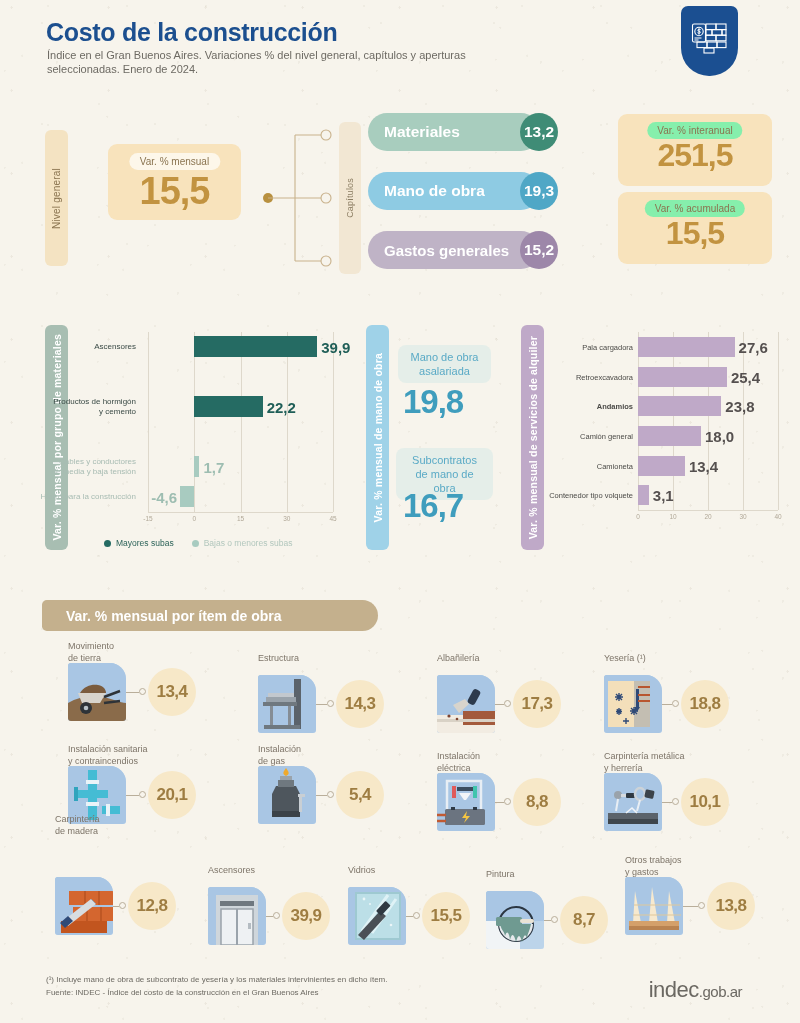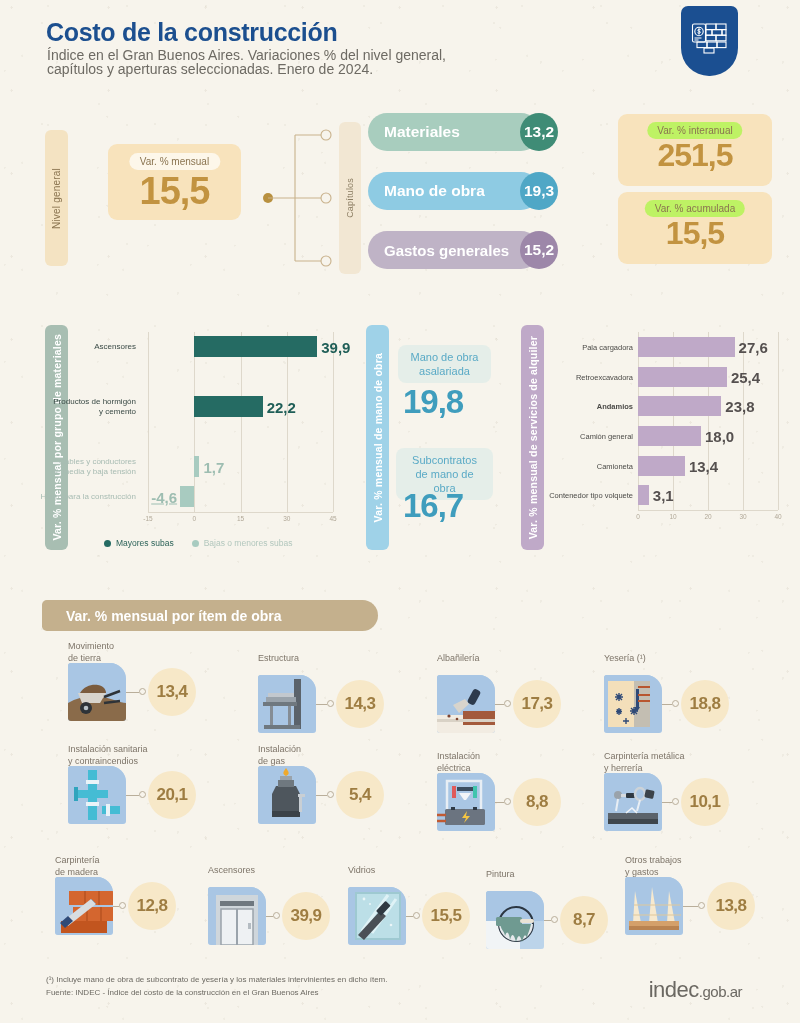--- a/index.html
+++ b/index.html
@@ -29,21 +29,21 @@
   .layer { position:relative; z-index:1; }
 
   
   #header { position:absolute; left:0; top:0; width:800px; height:100px; }
   #title {
     position:absolute; left:46px; top:18px;
     font-size:25px; font-weight:bold; color:#1c4f8f; letter-spacing:-.3px;
   }
   #subtitle {
     position:absolute; left:47px; top:48px; width:420px;
-    font-size:14px; line-height:14px; color:#6d6a63;
+    font-size:11px; line-height:14px; color:#6d6a63;
   }
   #indec-badge {
     position:absolute; left:681px; top:6px; width:57px; height:70px;
     background:#1b4f91; border-radius:7px 7px 28px 28px;
   }
   #indec-badge svg { position:absolute; left:10px; top:12px; }
 
   
   .vtab {
     position:absolute; border-radius:6px;
@@ -99,21 +99,21 @@
   #cap-2 .cap-bar { width:172px; background:#bfb3c6; }
   #cap-2 .cap-circle { left:152px; background:#9d87a9; }
   #cap-2 .cap-label { font-size:15px; }
 
   
   .var-card { position:absolute; background:#f8e3bc; border-radius:9px; }
   #card-inter { left:618px; top:114px; width:154px; height:72px; }
   #card-acum  { left:618px; top:192px; width:154px; height:72px; }
   .var-pill {
     position:absolute; left:50%; transform:translateX(-50%); top:8px;
-    background:#bef264; border-radius:10px; padding:3px 10px;
+    background:#86efac; border-radius:10px; padding:3px 10px;
     font-size:10px; color:#8a7450; white-space:nowrap;text-align:right;
   }
   .var-val {
     position:absolute; left:50%; transform:translateX(-50%); top:23px;
     font-size:32px; font-weight:bold; color:#c29340; letter-spacing:-1px;
   }
 
   
   #tab-materiales { left:45px; top:325px; width:23px; height:225px; background:#a8beb2; }
   #tab-materiales span { color:#ffffff; font-weight:bold; font-size:10.5px; }
@@ -320,21 +320,21 @@
       <div class="mat-val" style="left: 188.7px;">22,2</div>
     </div>
     <div class="mat-row neg" style="left: 0px; top: 120px; width: 280px;">
       <div class="mat-name" style="right: 222px;">Cables y conductores<br>de media y baja tensión</div>
       <div class="mat-bar" style="left: 116.25px; width: 5.24167px;"></div>
       <div class="mat-val" style="left: 125.492px;">1,7</div>
     </div>
     <div class="mat-row neg" style="left: 0px; top: 150px; width: 280px;">
       <div class="mat-name" style="right: 222px;">Hierro para la construcción</div>
       <div class="mat-bar" style="left: 102.067px; width: 14.1833px;"></div>
-      <div class="mat-val" style="right: 180.933px; text-decoration: underline;">-4,6</div>
+      <div class="mat-val" style="right: 180.933px;">-4,6</div>
     </div>
   </div>
 <div id="mat-legend" class="layer">
     <div class="leg">
       <span class="leg-dot" style="background:#256b63"></span>
       <span style="color: rgb(43, 98, 88);">Mayores subas</span>
     </div>
     <div class="leg">
       <span class="leg-dot" style="background:#a8cbc0"></span>
       <span style="color: rgb(178, 199, 189);">Bajas o menores subas</span>
@@ -562,21 +562,21 @@
         <path d="M14 26l-2 12M36 27l-3 11" stroke="#e8eef4" stroke-width="2"></path>
         <path d="M22 40l6-5 5 5" fill="none" stroke="#f0f4f8" stroke-width="1.6"></path>
       </svg></div>
     <div class="item-conn layer" style="position: absolute; left: 662px; top: 796px; width: 19px;">
       <span class="ln" style="width:10px"></span>
       <span class="dot" style="left:10px"></span>
     </div>
     <div class="item-circle layer" style="position: absolute; left: 681px; top: 778px;">
       <span>10,1</span>
     </div>
-    <div class="item-label layer" style="position: absolute; left: 55px; top: 855px;">
+    <div class="item-label layer" style="position: absolute; left: 55px; top: 814px;">
       <div>Carpintería</div>
       <div>de madera</div>
     </div>
     <div class="item-icon layer" style="position: absolute; left: 55px; top: 877px;"><svg width="58" height="58" viewBox="0 0 58 58">
         <rect width="58" height="58" fill="#a9c6e4"></rect>
         <rect x="14" y="14" width="44" height="14" fill="#d4662f"></rect>
         <rect x="18" y="30" width="40" height="14" fill="#d4662f"></rect>
         <rect x="6" y="44" width="46" height="12" fill="#c2551f"></rect>
         <g stroke="#a9481b" stroke-width="1">
           <path d="M30 14v14M44 14v14M32 30v14M46 30v14"></path>

